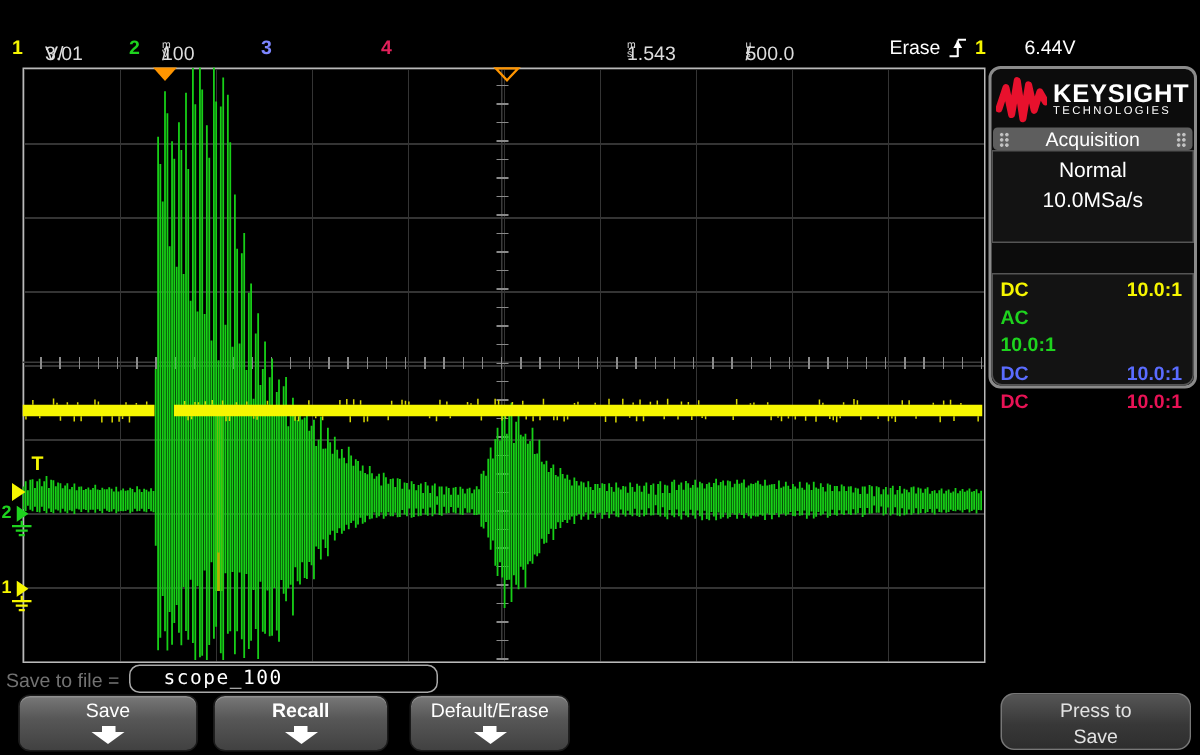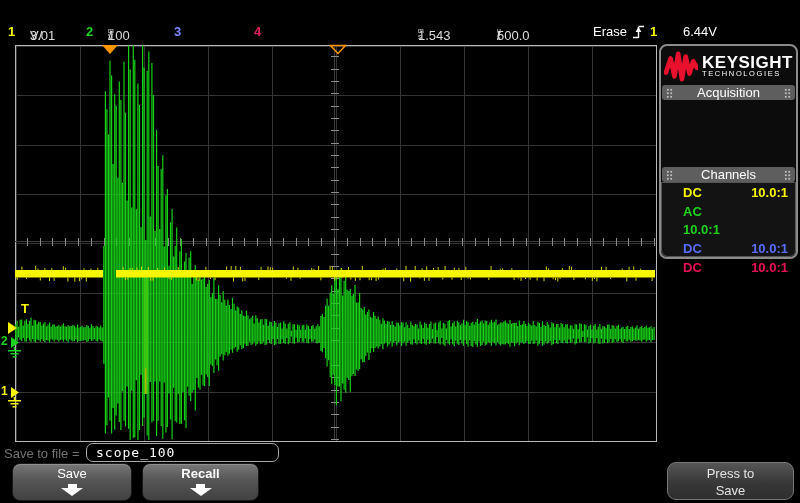--- a/index.html
+++ b/index.html
@@ -48,27 +48,27 @@
   .panelhdr{left:662px;width:133px;height:15px;background:#5e5e5e;border-radius:3px;color:#fff;
             font-size:13px;line-height:15px;text-align:center;}
   .hdr-acq{top:85px;} .hdr-chan{top:167px;}
   .grip{position:absolute;top:3px;width:7px;height:10px;
         background-image:radial-gradient(#c4c4c4 1px,transparent 1.3px);background-size:3.5px 3.5px;}
   .grip.l{left:4px;} .grip.r{right:4px;}
   .panelbody{left:661px;width:135px;background:#131313;border:1px solid #555;box-sizing:border-box;}
   .body-acq{top:100px;height:62px;color:#fff;font-size:14px;text-align:center;}
   .body-acq .ln{margin-top:4px;}
   .body-chan{top:182px;height:75px;border-bottom-left-radius:7px;border-bottom-right-radius:7px;font-size:13px;font-weight:bold;}
-  .chrow{display:flex;justify-content:space-between;padding:1px 7px 0 21px;line-height:18px;}
+  .chrow{display:flex;justify-content:space-between;padding:1px 7px 0 5px;line-height:18px;}
 
   
   .savebar-label{left:4px;top:446px;color:#737373;font-size:13px;}
   .filebox{left:86px;top:443px;width:182px;height:17px;border:1px solid #a9a9a9;border-radius:7px;
            background:#000;color:#fff;font-family:"DejaVu Sans Mono",monospace;font-size:13px;
-           line-height:17px;padding-left:9px;letter-spacing:1px;box-sizing:content-box;}
+           line-height:17px;padding-left:22px;letter-spacing:1px;box-sizing:content-box;}
   .softkey{top:463px;height:36px;border-radius:8px;border:1px solid #1a1a1a;
            background:linear-gradient(#787878,#575757 42%,#414141);
            color:#fff;font-size:13px;text-align:center;box-shadow:inset 0 1px 0 #909090;}
   .softkey .lbl{margin-top:2px;}
   .dn-arrow{margin:3px auto 0 auto;width:24px;}
   .dn-arrow .stem{display:block;width:9px;height:4px;background:#fff;margin:0 auto;}
   .dn-arrow .head{display:block;width:0;height:0;margin:0 auto;
       border-left:11px solid transparent;border-right:11px solid transparent;border-top:8px solid #fff;}
   .sk-save{left:12px;width:118px;} .sk-recall{left:142px;width:115px;font-weight:bold;} .sk-default{left:273px;width:105px;}
   .press-save{left:667px;top:462px;width:127px;height:38px;border-radius:9px;border:1px solid #777;
@@ -177,26 +177,25 @@
 
   <div class="abs logo">
     <svg width="34" height="32" viewBox="0 0 36 34">
       <path d="M2 24 L7 9 L11 28 L15 4 L19 31 L23 7 L27 25 L31 12 L35 19" fill="none" stroke="#e8112d" stroke-width="5" stroke-linejoin="round" stroke-linecap="round"></path>
     </svg>
     <div>
       <div class="brandname">KEYSIGHT</div>
       <div class="brandsub">TECHNOLOGIES</div>
     </div>
   </div>
-
-  <div class="abs panelhdr hdr-chan">
-    <span class="grip l"></span>
-    <span>Channels</span>
-    <span class="grip r"></span>
-  </div>
+  <div class="abs panelbody body-acq">
+    <div class="ln">Normal</div>
+    <div class="ln">10.0MSa/s</div>
+  </div>
+
   <div class="abs panelbody body-chan" id="chan-body">
     <div class="chrow" style="color: rgb(246, 246, 0);">
         <span>DC</span>
         <span>10.0:1</span>
       </div>
     <div class="chrow" style="color: rgb(30, 211, 30); flex-direction: column;">
         <span>AC</span>
         <span>10.0:1</span>
       </div>
     <div class="chrow" style="color: rgb(90, 108, 255);">
@@ -219,19 +218,26 @@
         <i class="head"></i>
       </div>
   </div>
   <div class="abs softkey sk-recall">
     <div class="lbl">Recall</div>
     <div class="dn-arrow">
         <i class="stem"></i>
         <i class="head"></i>
       </div>
   </div>
+  <div class="abs softkey sk-default">
+    <div class="lbl">Default/Erase</div>
+    <div class="dn-arrow">
+        <i class="stem"></i>
+        <i class="head"></i>
+      </div>
+  </div>
 
   <div class="abs press-save">
     <div>Press to</div>
     <div>Save</div>
   </div>
 
 </div>
 
 </body></html>

